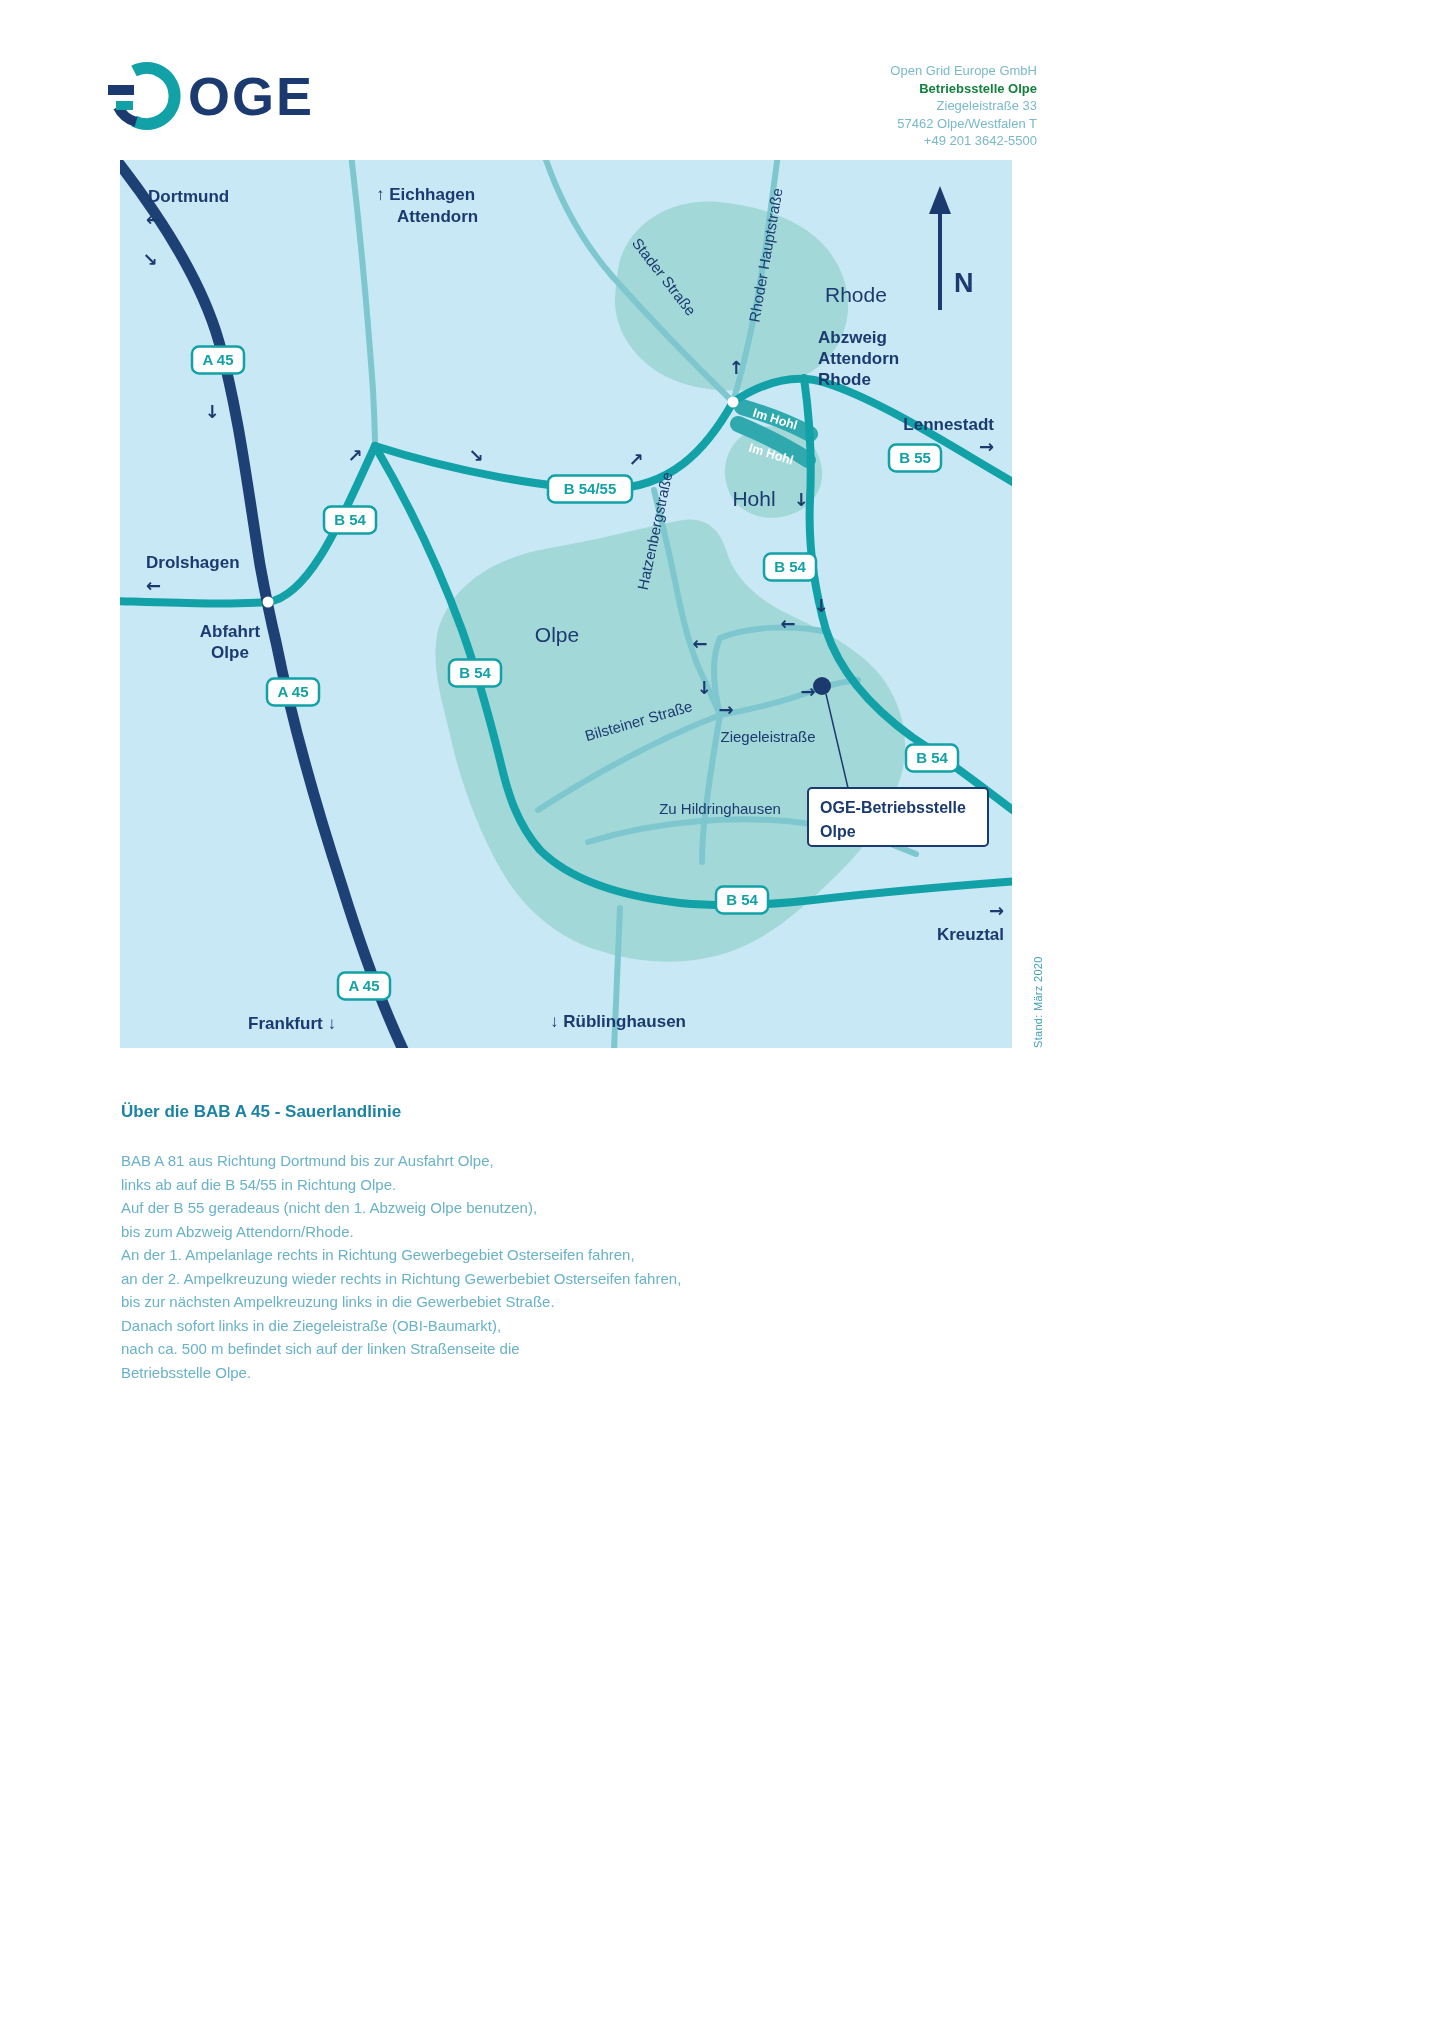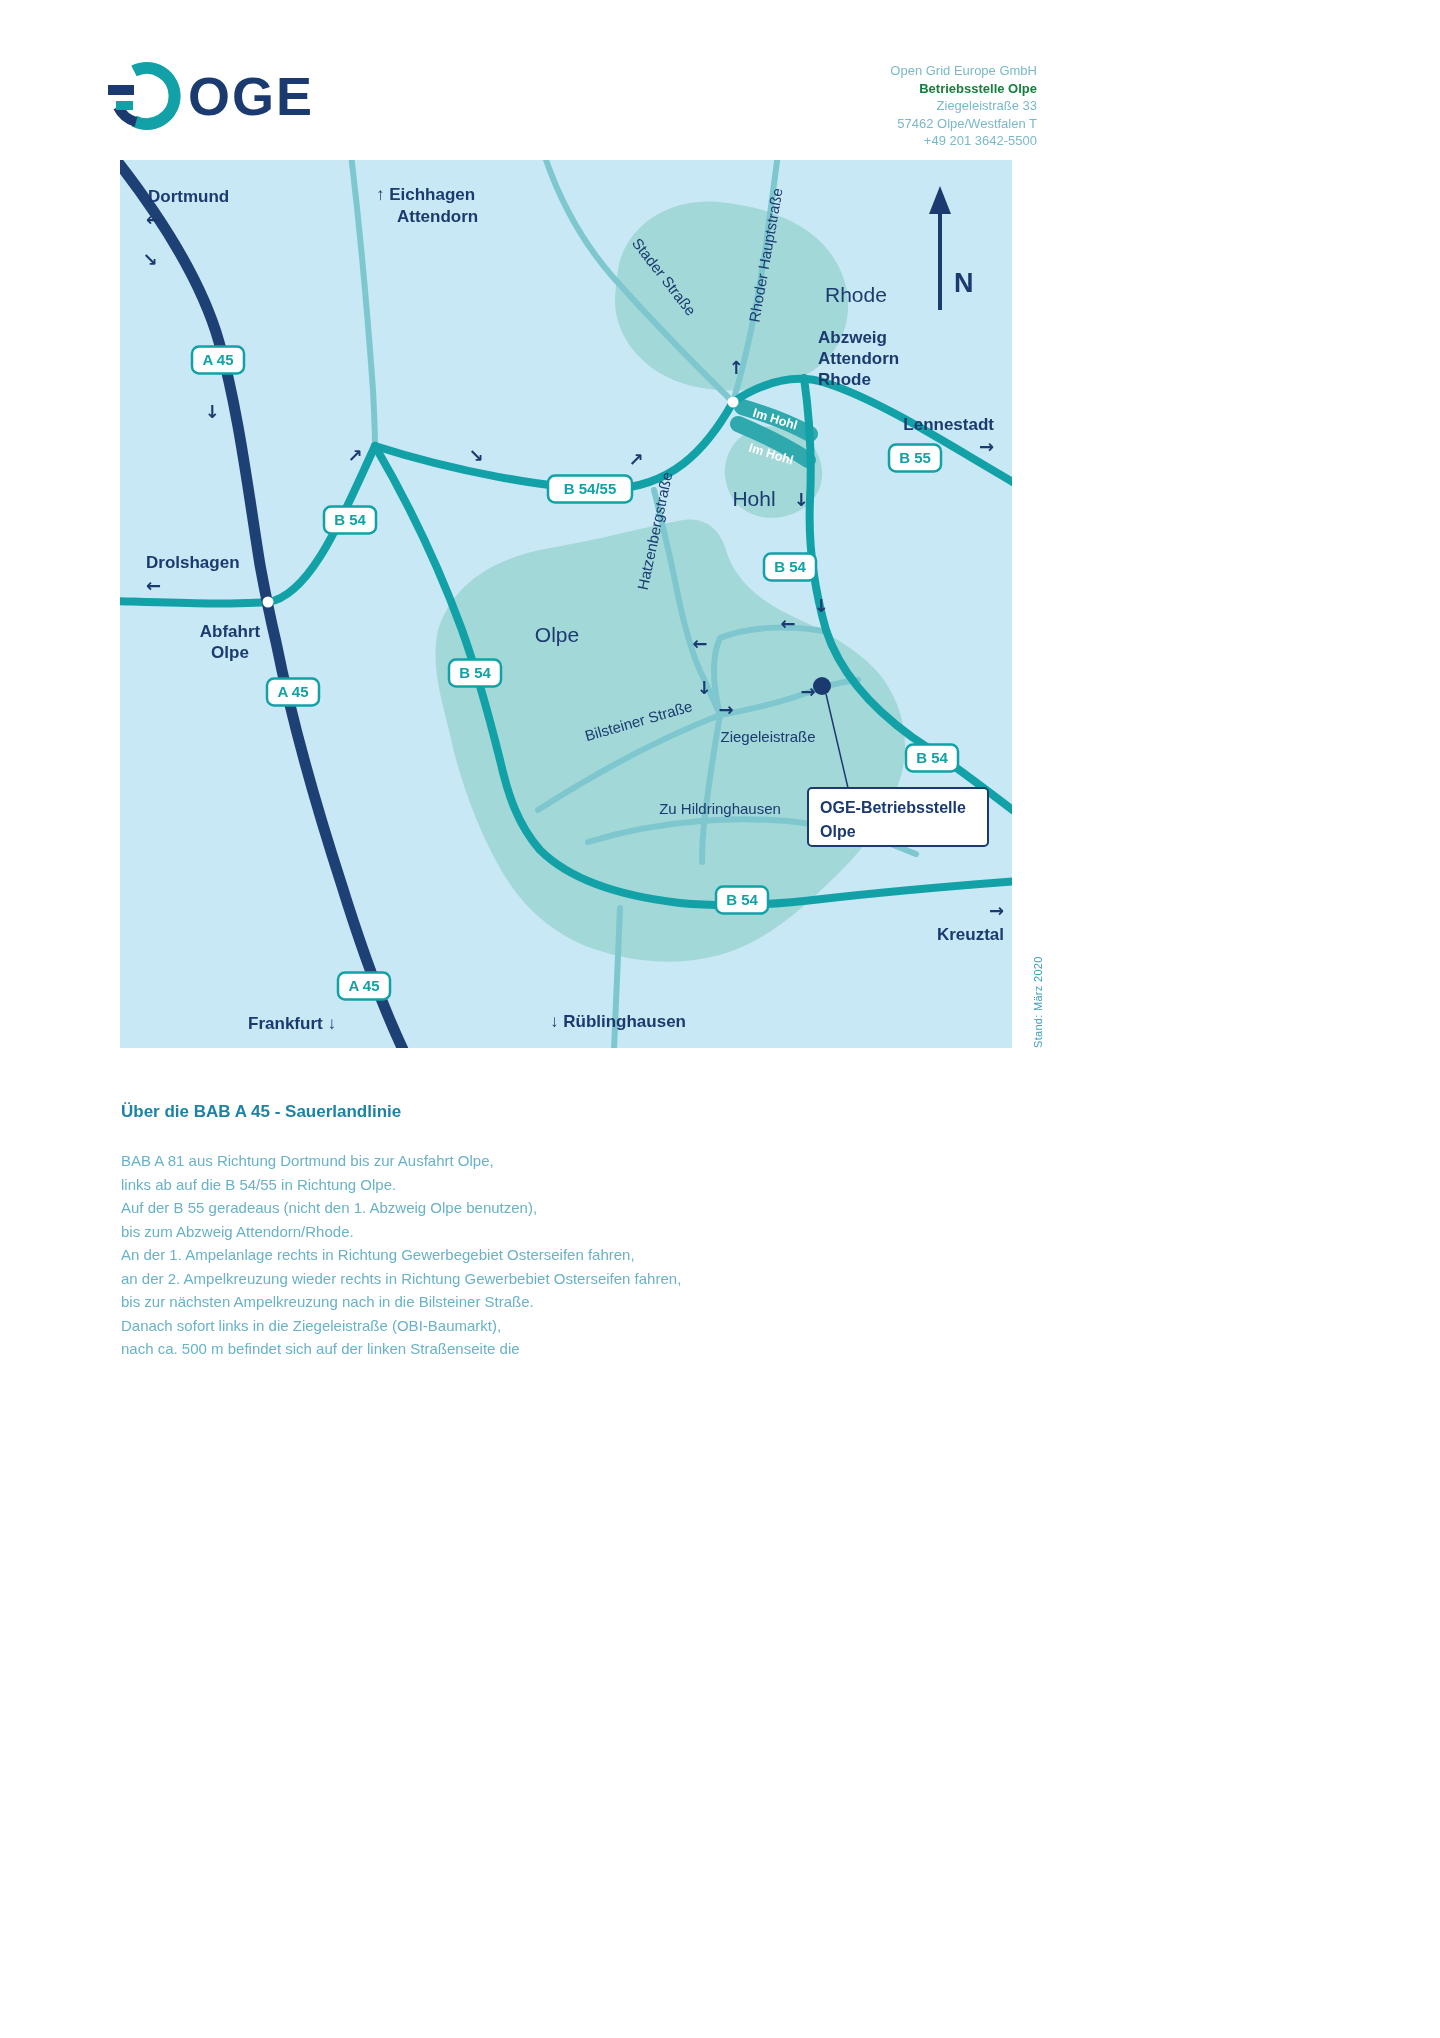--- a/index.html
+++ b/index.html
@@ -229,18 +229,19 @@
   <div class="stand">Stand: März 2020</div>
 
   <div class="directions">
     <h2>Über die BAB A 45 - Sauerlandlinie</h2>
     <div class="line">BAB A 81 aus Richtung Dortmund bis zur Ausfahrt Olpe,</div>
     <div class="line">links ab auf die B 54/55 in Richtung Olpe.</div>
     <div class="line">Auf der B 55 geradeaus (nicht den 1. Abzweig Olpe benutzen),</div>
     <div class="line">bis zum Abzweig Attendorn/Rhode.</div>
     <div class="line">An der 1. Ampelanlage rechts in Richtung Gewerbegebiet Osterseifen fahren,</div>
     <div class="line">an der 2. Ampelkreuzung wieder rechts in Richtung Gewerbebiet Osterseifen fahren,</div>
-    <div class="line">bis zur nächsten Ampelkreuzung nach in die Bilsteiner Straße.</div>
+    <div class="line">bis zur nächsten Ampelkreuzung links in die Gewerbebiet Straße.</div>
     <div class="line">Danach sofort links in die Ziegeleistraße (OBI-Baumarkt),</div>
     <div class="line">nach ca. 500 m befindet sich auf der linken Straßenseite die</div>
+    <div class="line">Betriebsstelle Olpe.</div>
   </div>
 
 </div>
 
 </body></html>

